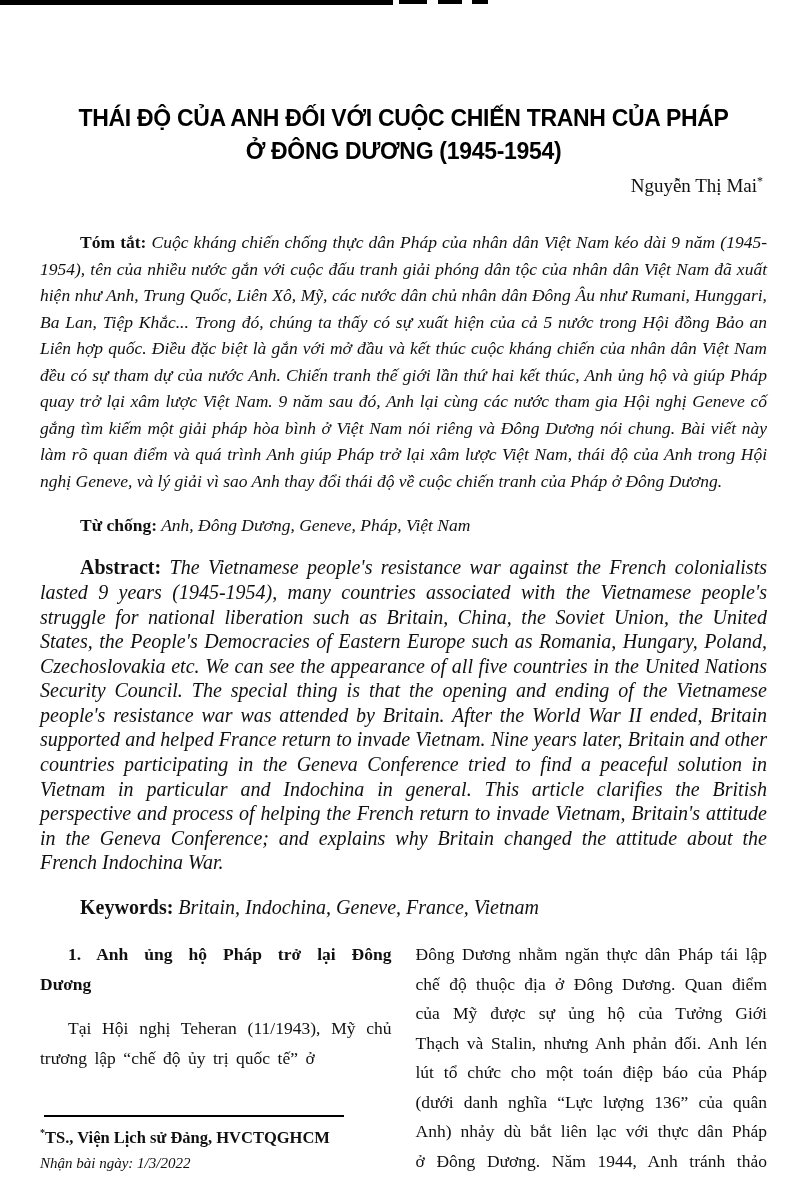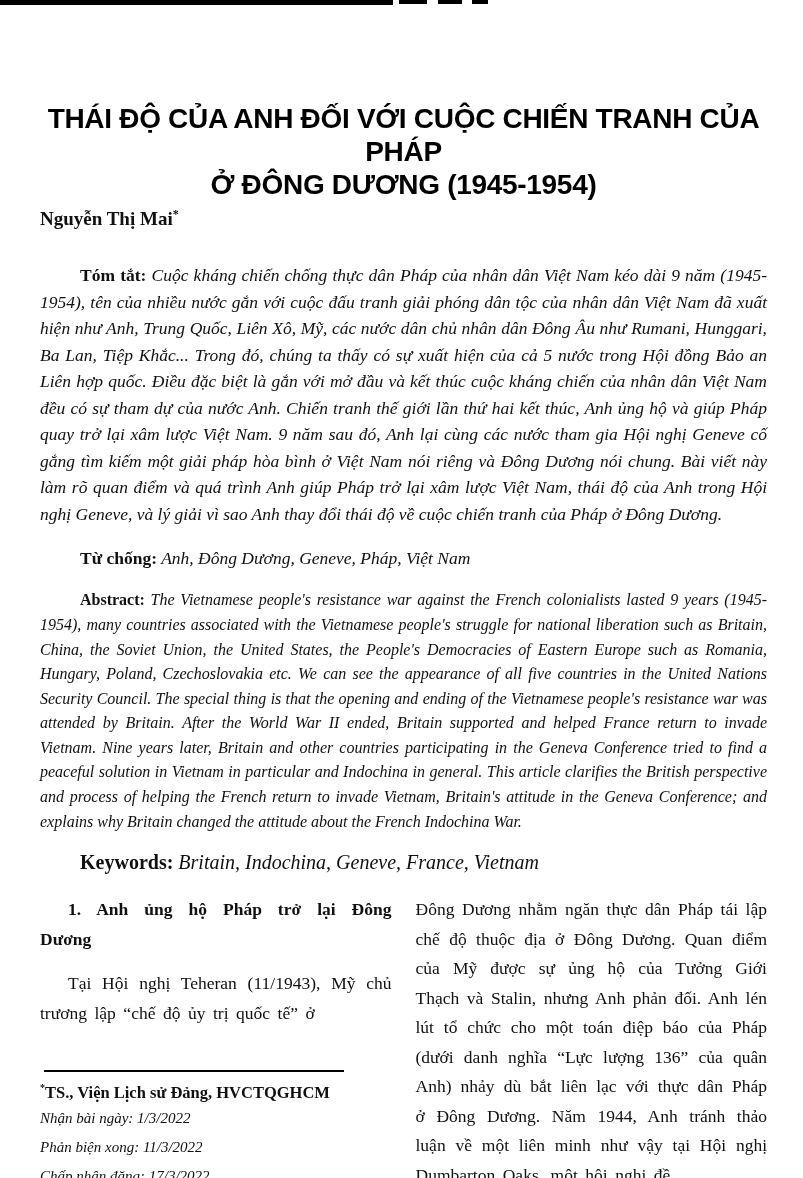--- a/index.html
+++ b/index.html
@@ -19,27 +19,28 @@
   .dash{position:absolute;top:0;height:4px;background:#000;}
   .d1{left:399px;width:28px;}
   .d2{left:438px;width:24px;}
   .d3{left:472px;width:16px;}
 
   .title{
     margin-top:102px;
     text-align:center;
     font-family:"Liberation Sans","DejaVu Sans",sans-serif;
     font-weight:bold;
-    font-size:28px;
+    font-size:23px;
     line-height:33px;
     letter-spacing:-0.3px;
     color:#000;
   }
   .author{
-    font-weight:bold;
+    text-align:right;
+    font-weight:normal;
     font-size:19px;
     margin-top:6px;
     padding-right:4px;
   }
   .author sup{font-size:12px;}
 
   .para{
     text-align:justify;
   }
   .abstract-vi{
@@ -53,21 +54,21 @@
   .kw-vi{
     margin-top:7px;
     font-size:17.5px;
     line-height:26px;
     text-indent:40px;
   }
   .kw-vi .lbl{font-weight:bold;}
   .kw-vi .val{font-style:italic;margin-top:17px;}
   .abstract-en{
     margin-top:8px;
-    font-size:16px;
+    font-size:20px;
     line-height:24.6px;
     font-style:italic;
     text-indent:40px;
   }
   .abstract-en .lbl{font-style:normal;font-weight:bold;}
   .kw-en{
     margin-top:2px;
     font-size:20px;
     line-height:25px;
     text-indent:40px;

